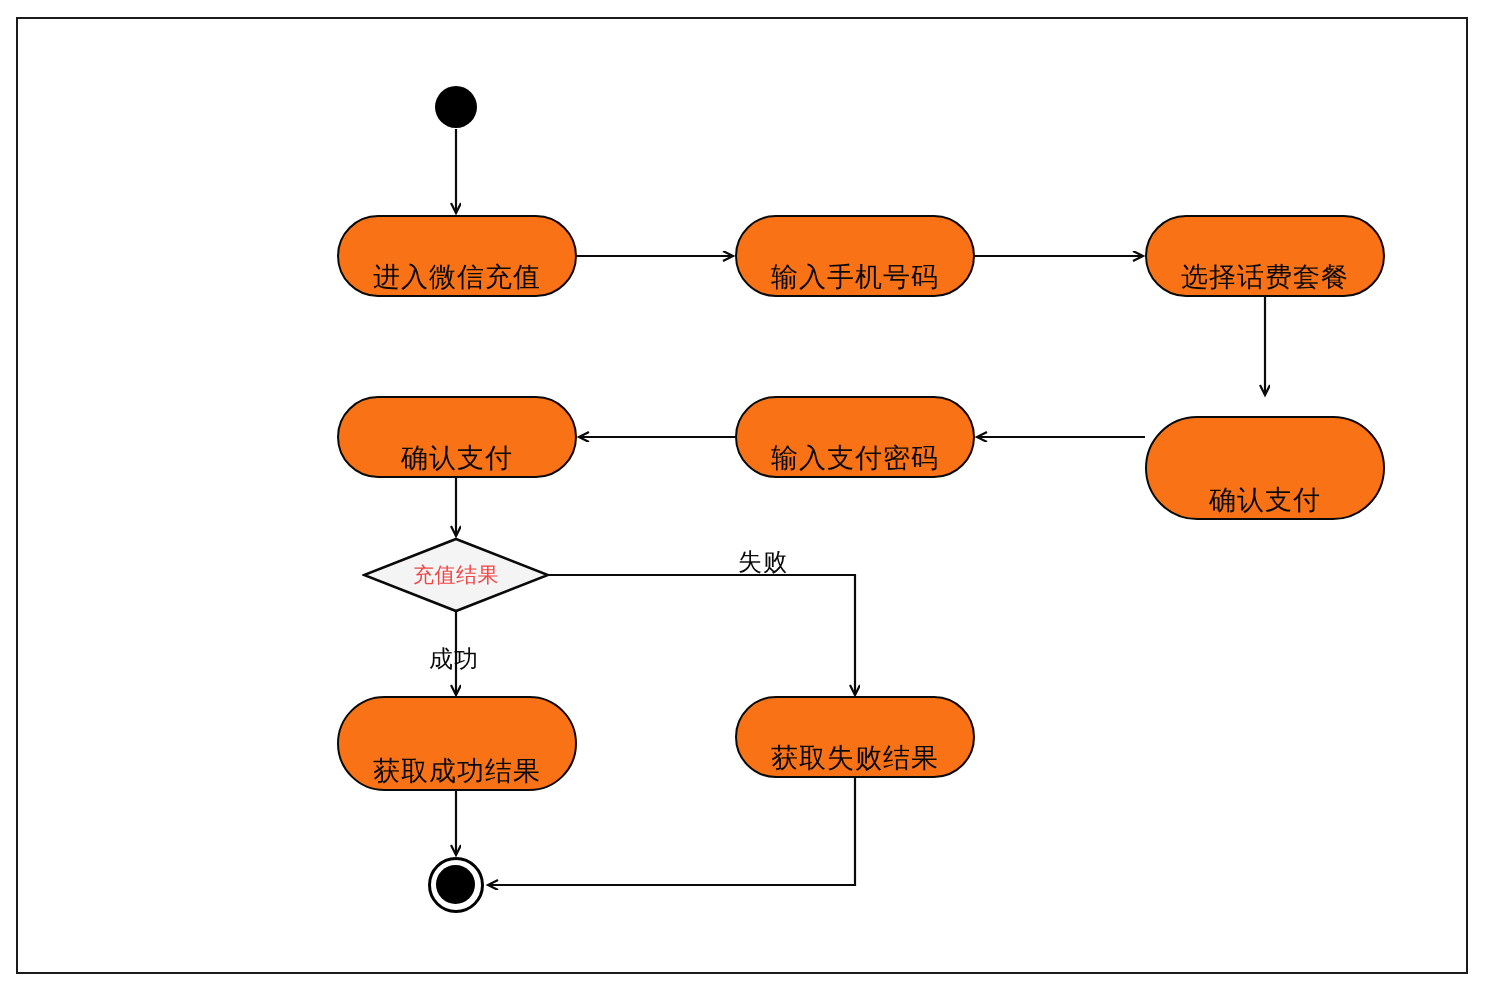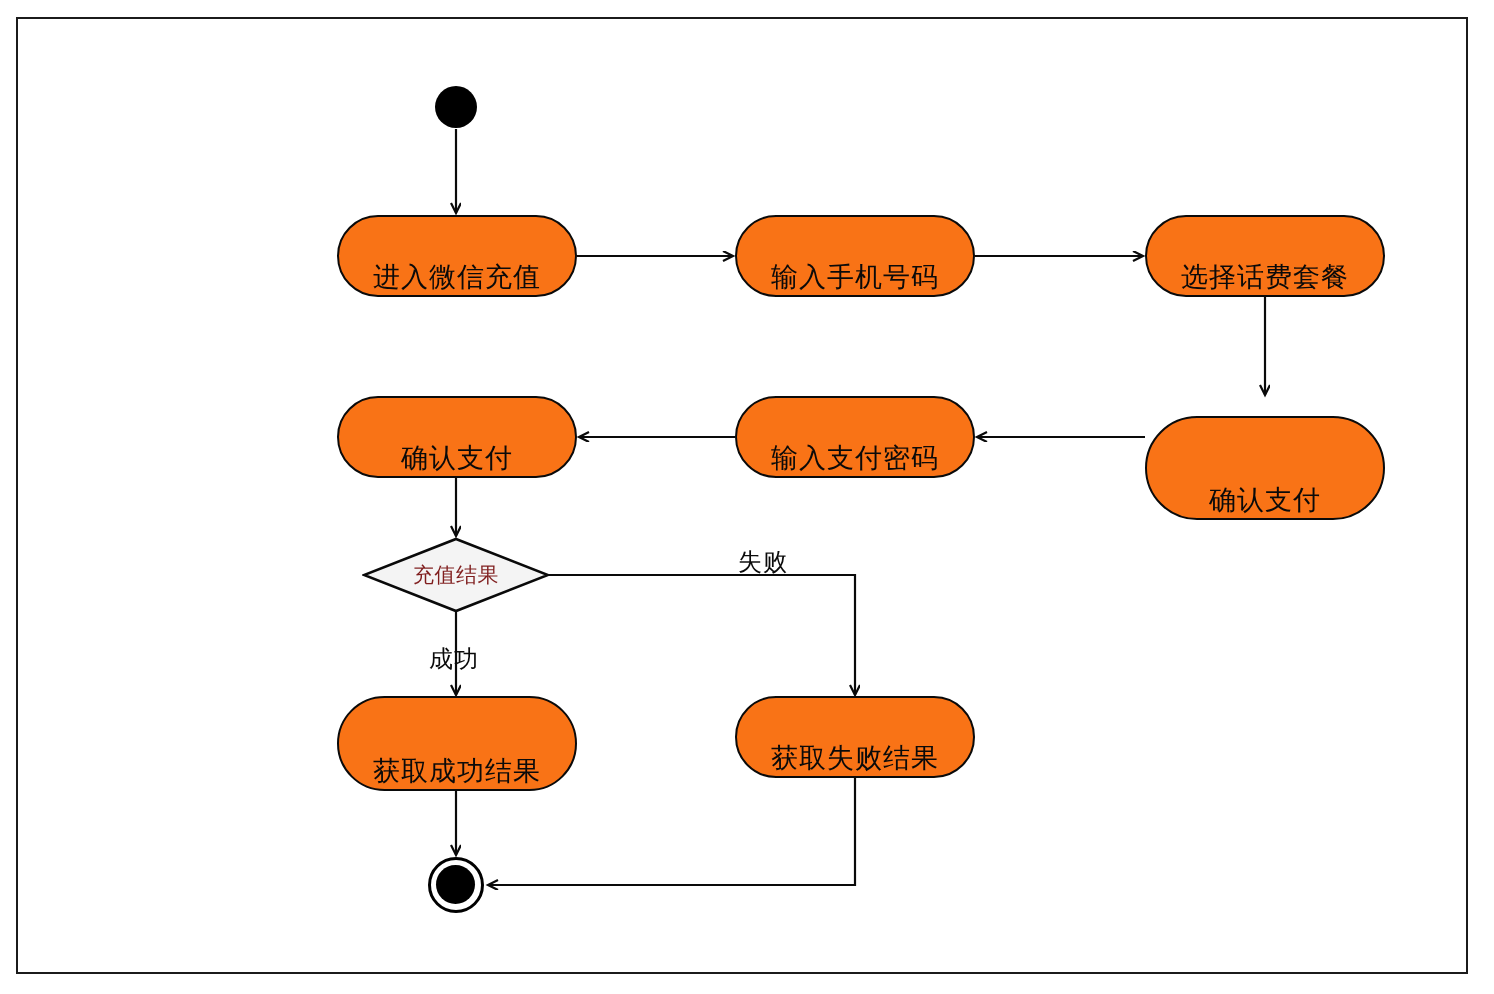--- a/index.html
+++ b/index.html
@@ -73,21 +73,21 @@
   .diamond-label {
     position: absolute;
     left: 0;
     top: 0;
     width: 100%;
     height: 100%;
     display: flex;
     align-items: center;
     justify-content: center;
     font-size: 21px;
-    color: #7f1d1d;
+    color: #ef4444;
     white-space: nowrap;
     letter-spacing: 0.5px;
   }
   .edge-label {
     position: absolute;
     font-size: 24px;
     color: #0a0a0a;
     white-space: nowrap;
     letter-spacing: 1px;
   }

